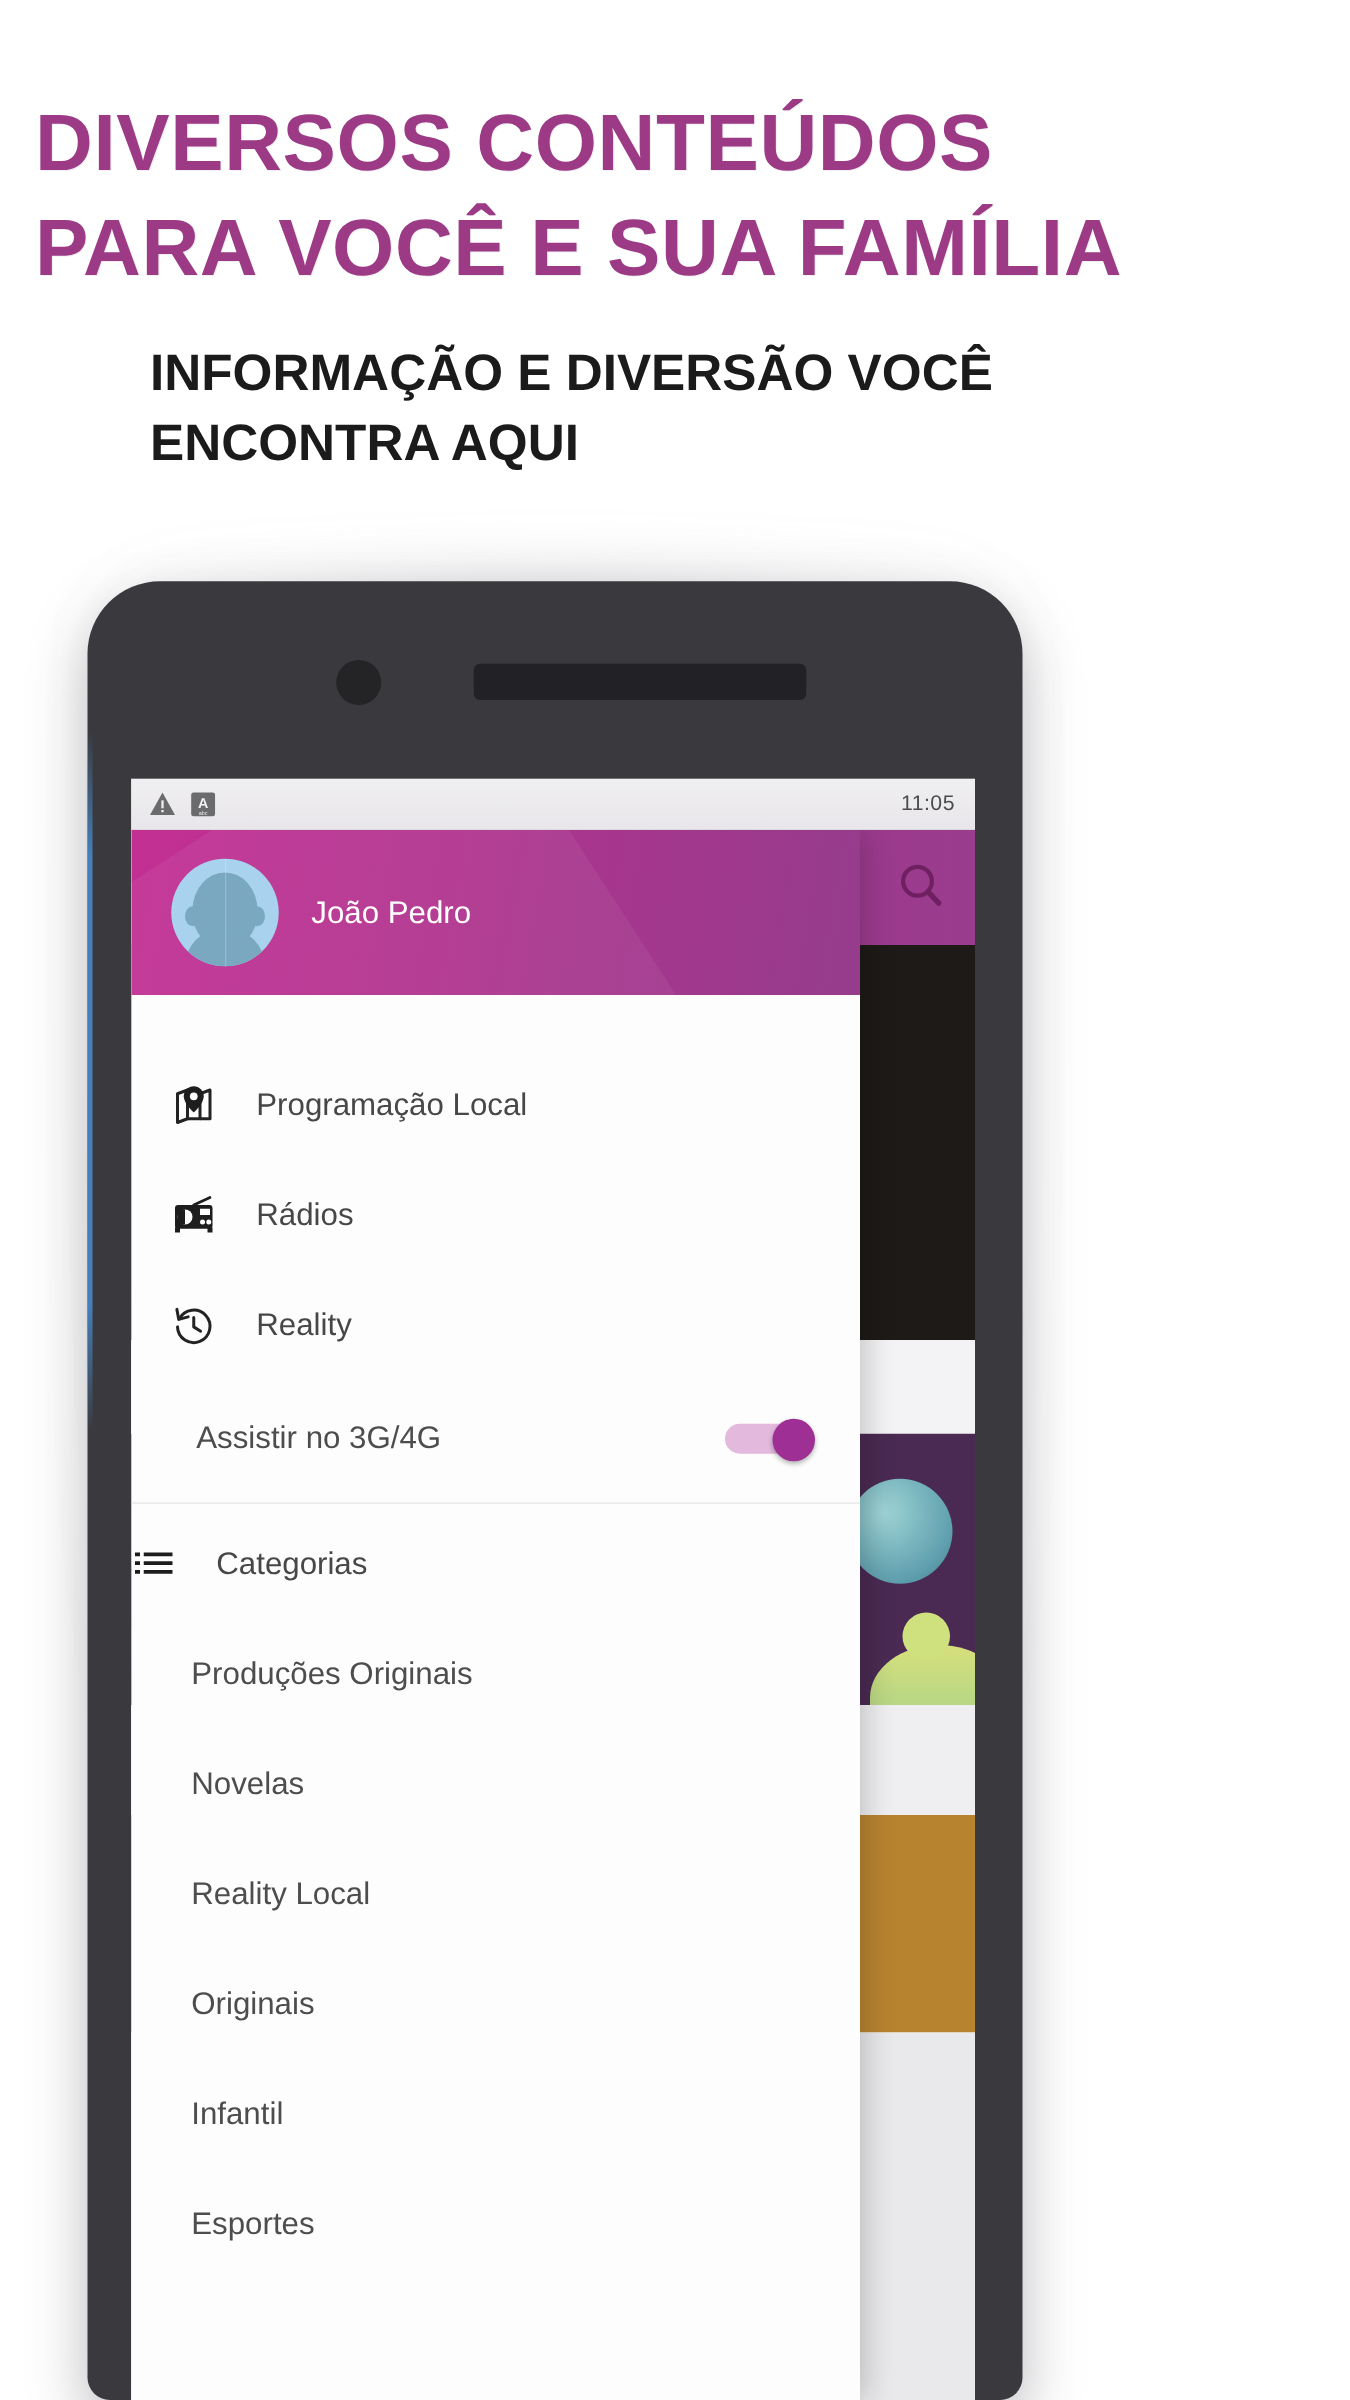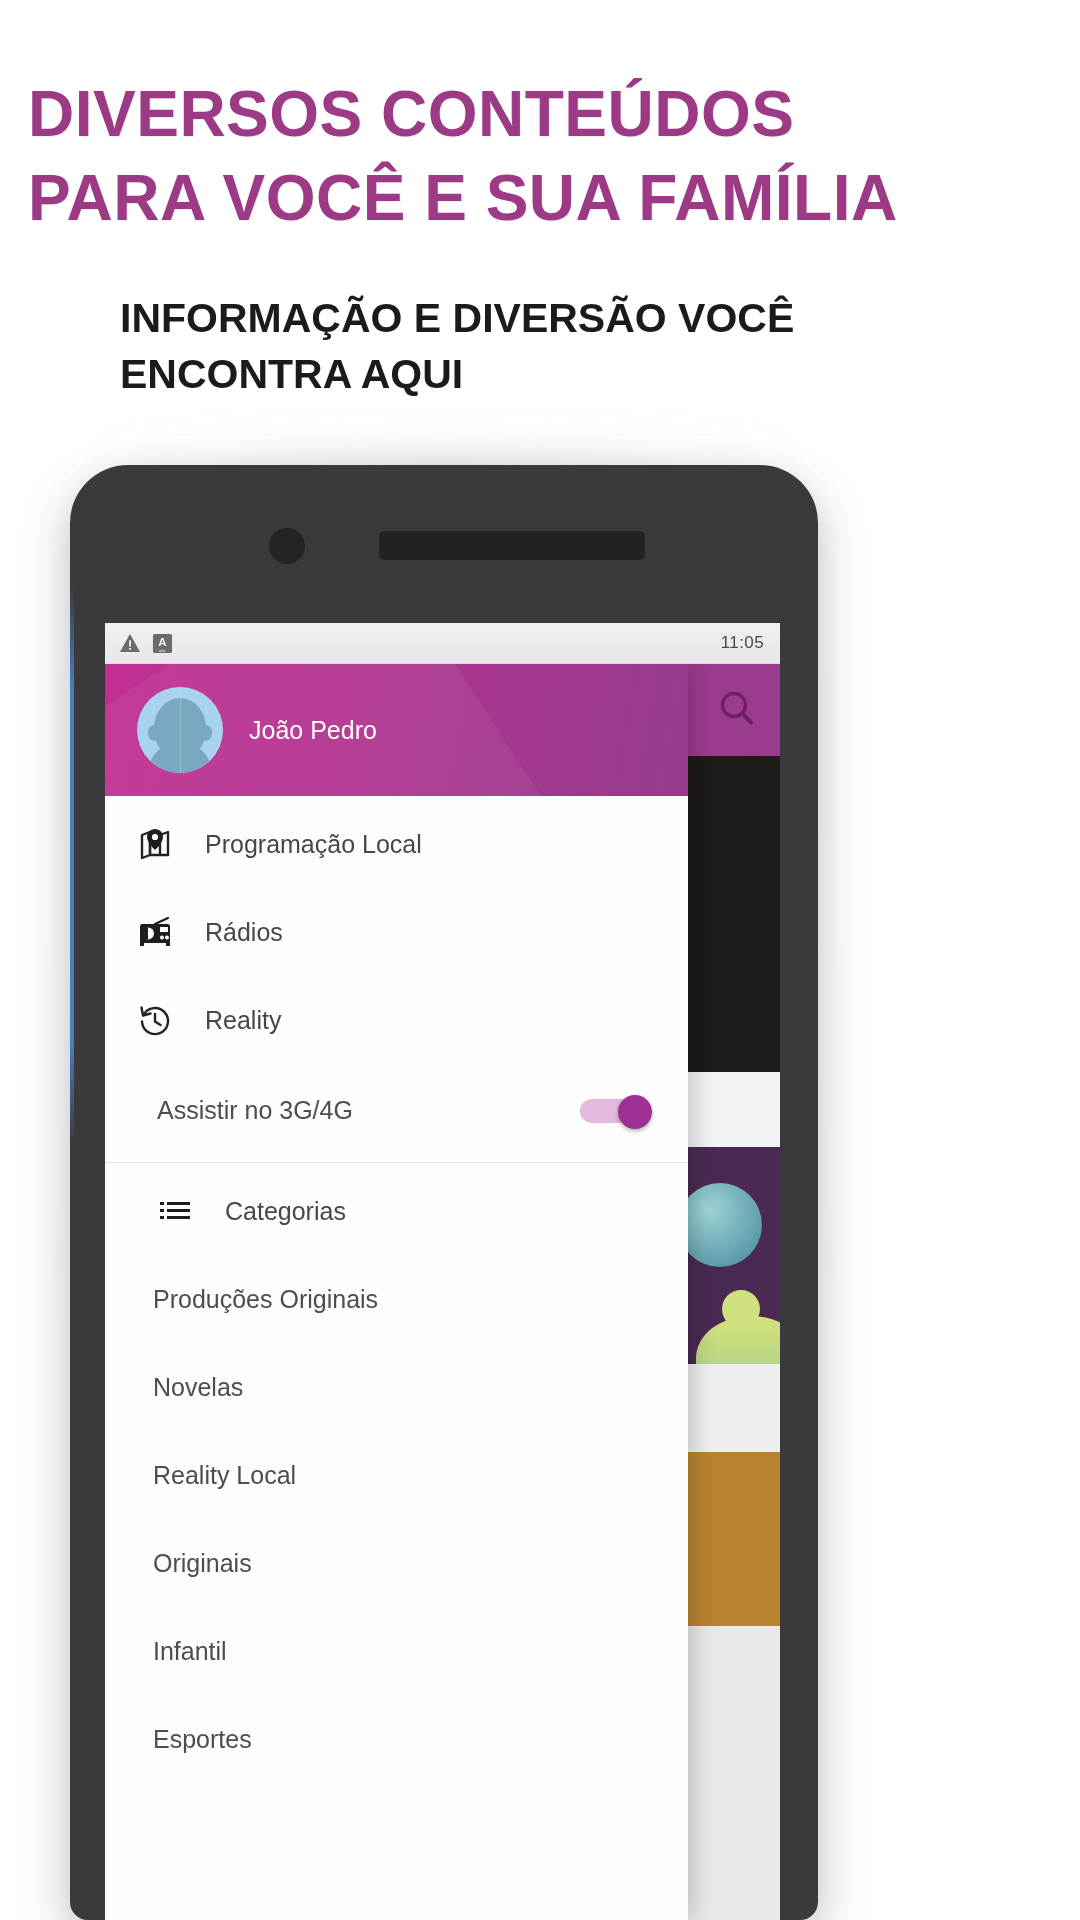--- a/index.html
+++ b/index.html
@@ -26,21 +26,21 @@
     font-size: 64px;
     font-weight: bold;
     color: #9c3a86;
     letter-spacing: 0.5px;
     line-height: 1.32;
     padding: 0 28px;
     text-shadow: 1px 1px 0 rgba(0,0,0,0.06);
   }
 
   .promo-sub {
-    margin-top: 50px;
+    margin-top: 30px;
     font-size: 41px;
     font-weight: bold;
     color: #1b1b1b;
     line-height: 1.36;
     padding: 0 120px;
   }
 
   
   .phone-stage {
     position: absolute;
@@ -276,20 +276,21 @@
   
   .drawer {
     position: absolute;
     left: 0; top: 0;
     width: 583px;
     height: 100%;
     background: #fdfdfd;
     box-shadow: 6px 0 22px rgba(0,0,0,0.18);
     display: flex;
     flex-direction: column;
+    gap: 40px;
   }
 
   .drawer-header {
     position: relative;
     height: 132px;
     background: linear-gradient(100deg, #c32f93 0%, #b1338e 42%, #953c8c 100%);
     display: flex;
     align-items: center;
     padding-left: 32px;
     overflow: hidden;
@@ -431,22 +432,20 @@
 
   .cat-item .cat-label {
     font-size: 25px;
     color: #4d4d4d;
   }
 
   .cat-header {
     display: flex;
     align-items: center;
     height: 88px;
-    padding-left: 32px;
-    margin-left: 20px;
   }
 
   .cat-header .menu-label { color: #474747; }
 </style>
 </head>
 <body>
 
 <div class="promo">
   <div class="promo-title">
     <div>DIVERSOS CONTEÚDOS</div>

